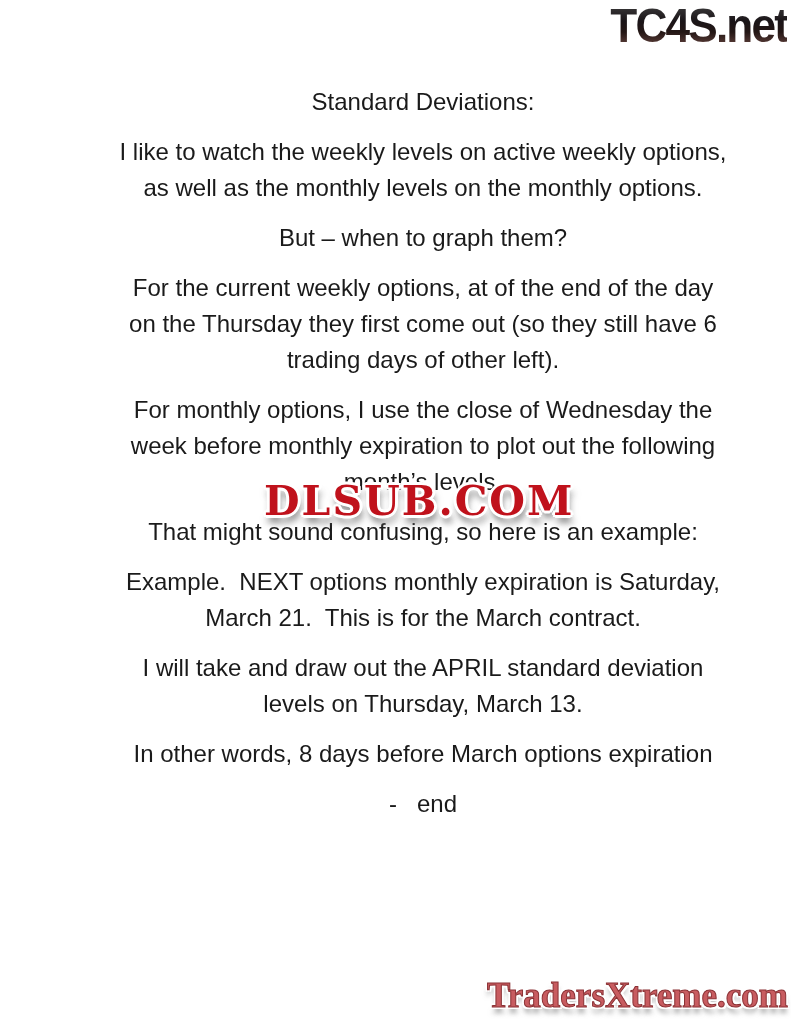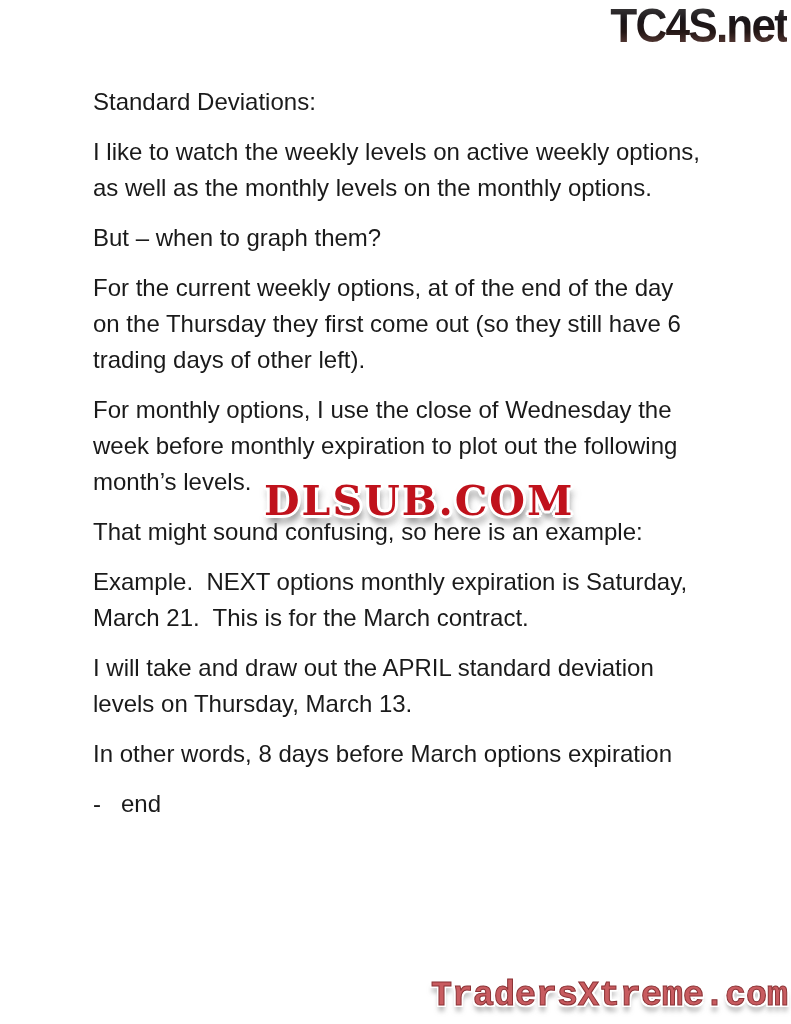--- a/index.html
+++ b/index.html
@@ -7,20 +7,21 @@
     padding: 0;
     background: #ffffff;
   }
   .page {
     position: relative;
     width: 791px;
     height: 1024px;
     background: #ffffff;
     overflow: hidden;
     font-family: "Liberation Sans", sans-serif;
+    text-align: center;
   }
 
   
   .logo-top {
     position: absolute;
     top: -2px;
     right: 4px;
     font-family: "Liberation Sans", sans-serif;
     font-weight: bold;
     font-size: 48px;
@@ -68,21 +69,21 @@
       -2px 2px 0 #ffffff, 2px 2px 0 #ffffff,
       0 7px 6px rgba(110,110,110,0.65),
       4px 8px 6px rgba(130,130,130,0.5);
   }
 
   
   .logo-bottom {
     position: absolute;
     right: 3px;
     top: 976px;
-    font-family: Liberation Mono, monospace;
+    font-family: Liberation Serif, serif;
     font-weight: bold;
     font-size: 35px;
     letter-spacing: 0px;
     color: #c85c60;
     -webkit-text-stroke: 1px #8a3134;
     text-shadow:
       -2px 0 0 #ffffff, 2px 0 0 #ffffff,
       0 -2px 0 #ffffff, 0 2px 0 #ffffff,
       -2px -2px 0 #ffffff, 2px -2px 0 #ffffff,
       -2px 2px 0 #ffffff, 2px 2px 0 #ffffff,

